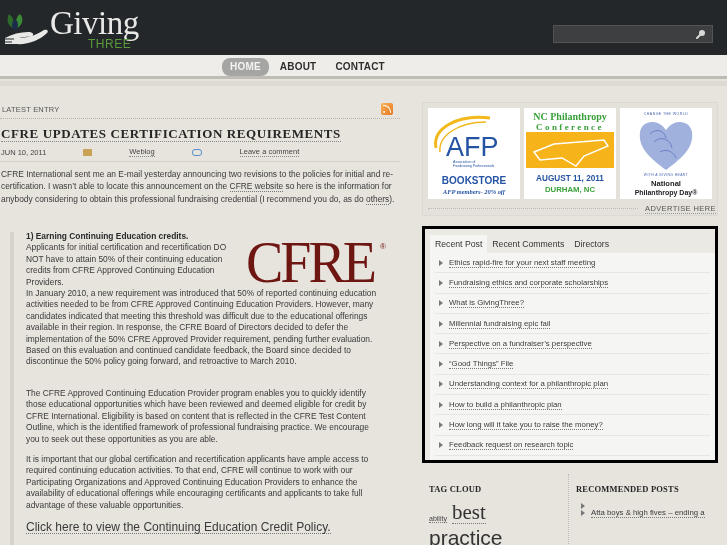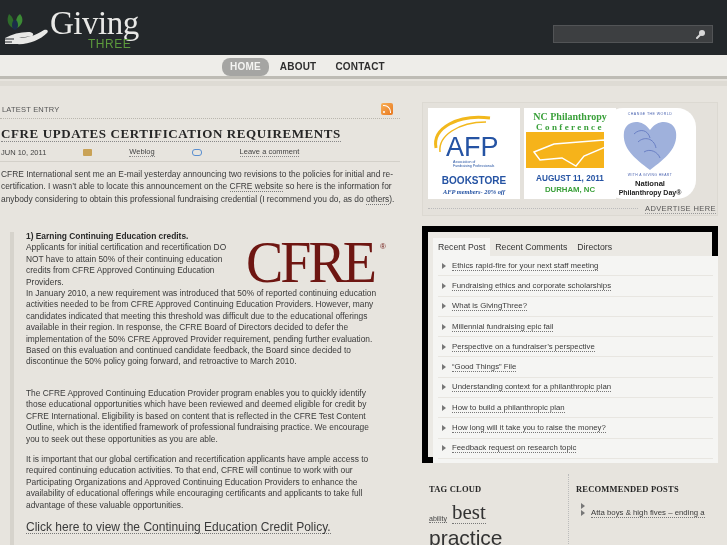--- a/index.html
+++ b/index.html
@@ -44,25 +44,25 @@
 .cfre-logo { position: absolute; left: 232px; top: 6px; font-family: "Liberation Serif", serif; font-size: 56px; line-height: 48px; color: #6e1612; letter-spacing: -3px; transform: scaleY(1.05); }
 .cfre-reg { position: absolute; left: 366px; top: 10px; font-size: 8px; color: #6e1612; }
 .qlinks { position: absolute; left: 12px; font-size: 12px; line-height: 11px; }
 .qlinks a { display: inline-block; border-bottom: 1px dotted #777; }
 
 .sidebar { position: absolute; left: 422px; top: 102px; width: 300px; }
 .ad-box { position: absolute; left: 0; top: 0; width: 296px; height: 114px; background: #e4e1db; border: 1px solid #dcd9d2; }
 .ad { position: absolute; top: 5px; width: 92px; height: 91px; background: #fff; overflow: hidden; }
 .ad1 { left: 5px; }
 .ad2 { left: 101px; }
-.ad3 { left: 181px; border-radius: 19px; }
+.ad3 { left: 197px; }
 .ad-line { position: absolute; left: 5px; top: 105px; width: 210px; border-top: 1px dotted #bbb; }
 .advertise { position: absolute; left: 222px; top: 101px; font-size: 7.5px; color: #555; letter-spacing: 0.4px; border-bottom: 1px dotted #999; }
 
-.tabs-box { position: absolute; left: 0; top: 124px; width: 296px; height: 237px; background: #ebe9e4; border: 6px solid #000000; }
+.tabs-box { position: absolute; left: 0; top: 124px; width: 296px; height: 237px; background: #ebe9e4; border: 3px solid #000000; }
 .tabs { position: absolute; left: 5px; top: 6px; display: flex; }
 .tabs a { display: block; height: 18px; line-height: 18px; padding: 0 5px; font-size: 8.7px; color: #333; }
 .tabs a.active { background: #f5f5f3; }
 .tab-panel { position: absolute; left: 5px; top: 24px; width: 285px; height: 207px; background: #f5f5f3; }
 .tab-panel ul { list-style: none; padding: 0 5px; }
 .tab-panel li { height: 20.3px; border-bottom: 1px solid #e8e6e1; display: flex; align-items: center; padding-left: 4px; font-size: 7.8px; color: #3a3a3a; }
 .tri { display: inline-block; width: 0; height: 0; border-top: 3px solid transparent; border-bottom: 3px solid transparent; border-left: 4px solid #777; margin-right: 6px; }
 .tab-panel li a, .rec li a { border-bottom: 1px dotted #777; }
 
 .tagcloud-h { position: absolute; left: 7px; top: 382px; font-family: "Liberation Serif", serif; font-weight: bold; font-size: 8.5px; color: #262626; letter-spacing: 0.2px; }

